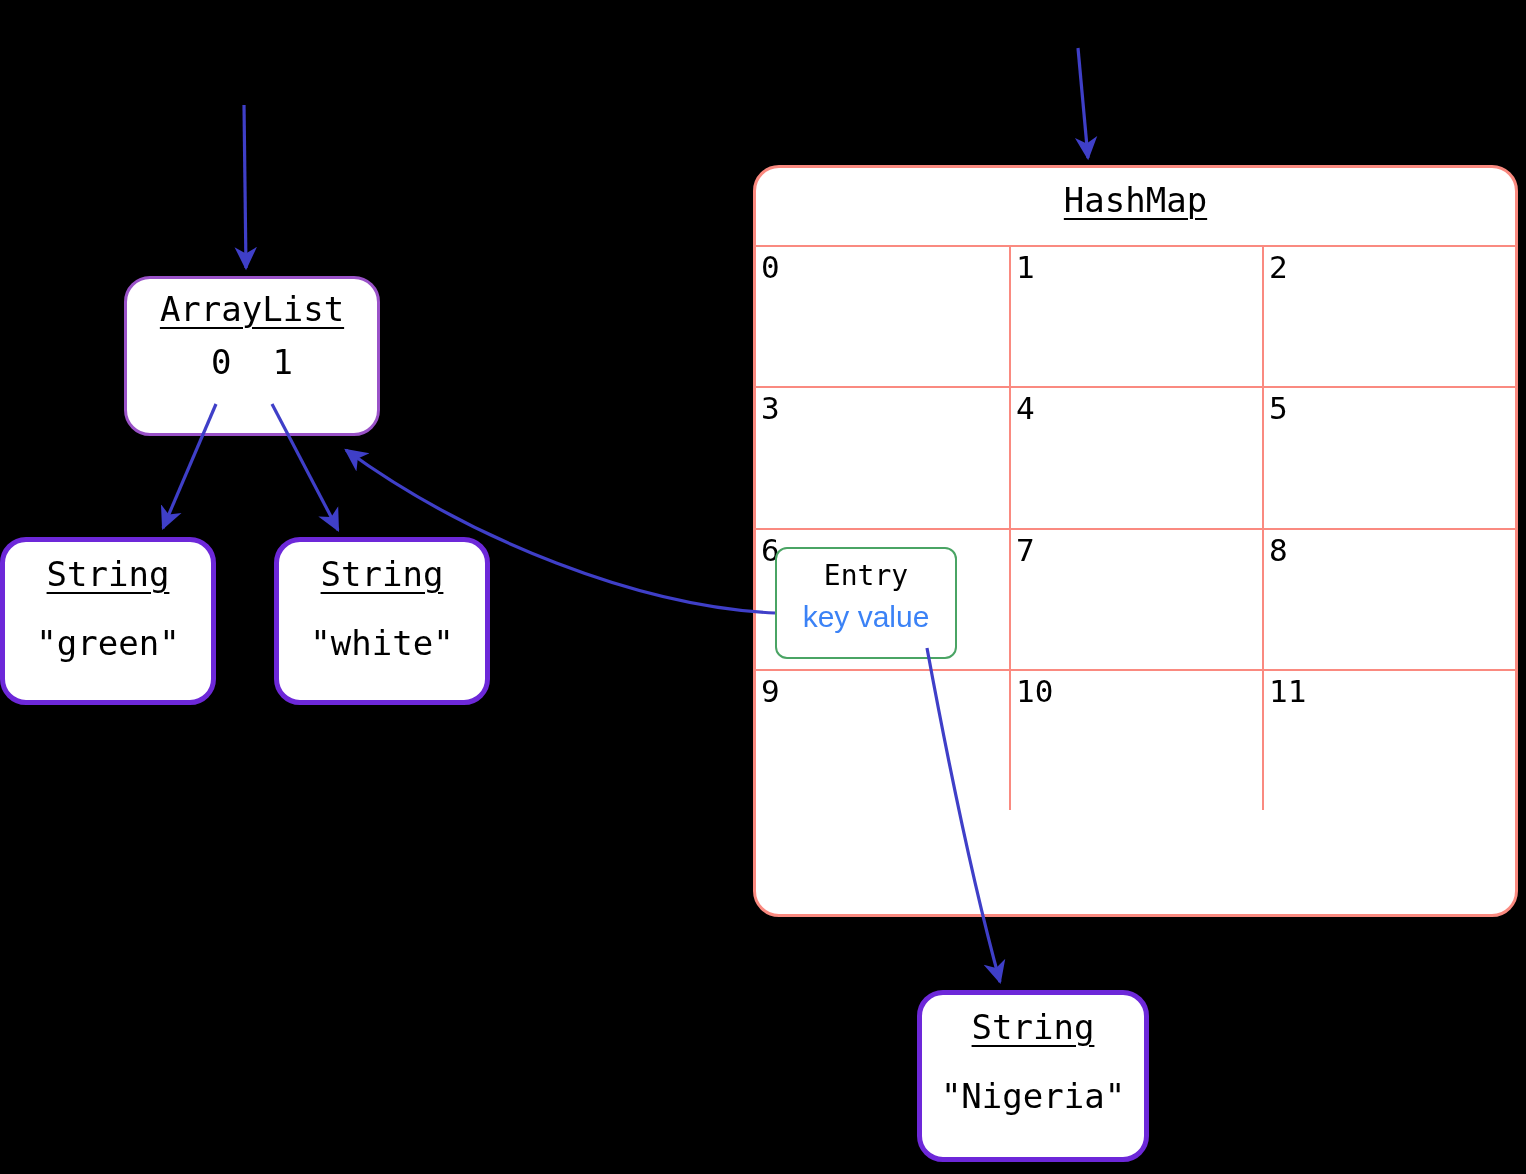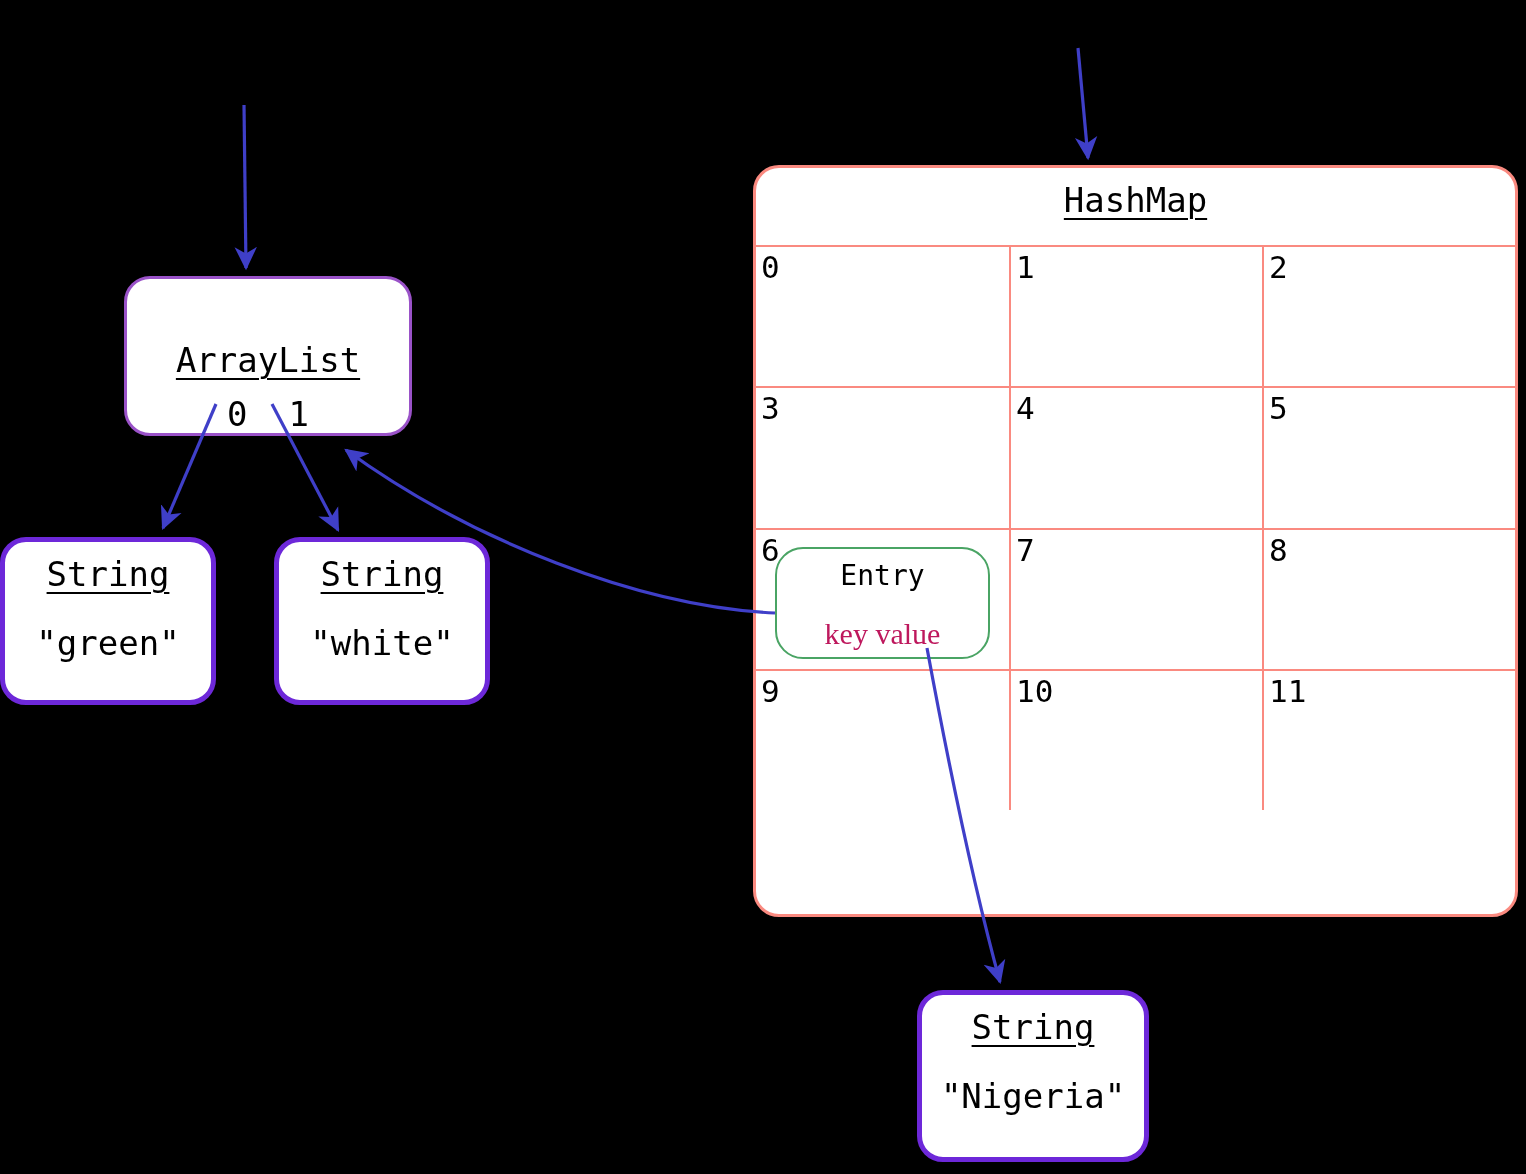--- a/index.html
+++ b/index.html
@@ -41,24 +41,24 @@
     font-size: 34px;
     color: #000000;
     white-space: pre;
     line-height: 1.1;
   }
 
   
   #arraylist-node {
     left: 124px;
     top: 276px;
-    width: 288px;
+    width: 256px;
     height: 160px;
     border: 3px solid #9a52c8;
-    justify-content: flex-end;
+    justify-content: flex-start;
     padding-top: 12px;
   }
   #arraylist-node .indices {
     margin-top: 16px;
     letter-spacing: 0px;
   }
 
   
   .string-node {
     border: 5px solid #6d28d9;
@@ -137,39 +137,39 @@
     font-size: 31px;
     color: #000000;
     line-height: 1.1;
   }
 
   
   #entry-node {
     position: absolute;
     left: 775px;
     top: 547px;
-    width: 215px;
+    width: 182px;
     height: 112px;
     background: #ffffff;
     border: 2px solid #4aa464;
-    border-radius: 28px;
+    border-radius: 12px;
     box-sizing: border-box;
     display: flex;
     flex-direction: column;
     align-items: center;
     justify-content: flex-start;
     padding-top: 10px;
     z-index: 5;
   }
   #entry-node .title { font-size: 28px; }
   #entry-node .kv {
-    font-family: Liberation Serif, serif;
+    font-family: Liberation Sans, sans-serif;
     font-size: 30px;
-    color: #be185d;
-    margin-top: 25px;
+    color: #3b82f6;
+    margin-top: 8px;
     white-space: pre;
   }
 
   
   #arrows {
     position: absolute;
     left: 0;
     top: 0;
     width: 1526px;
     height: 1174px;

